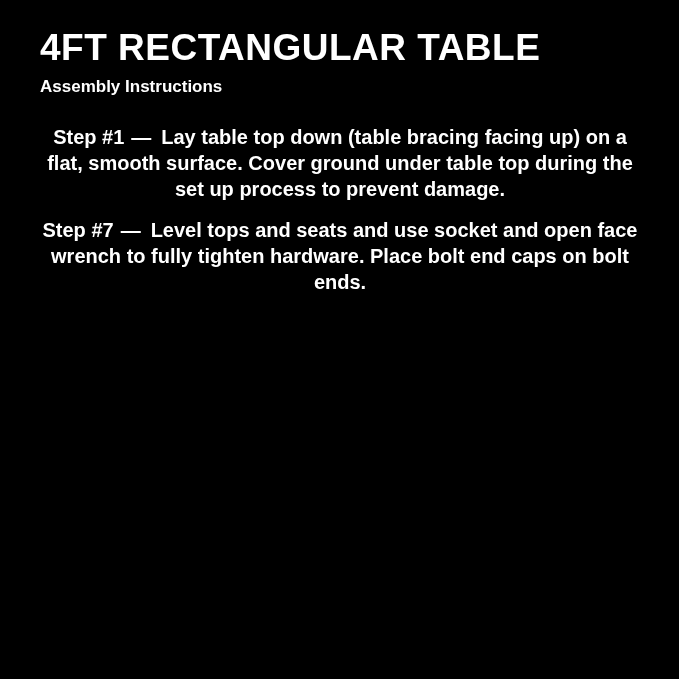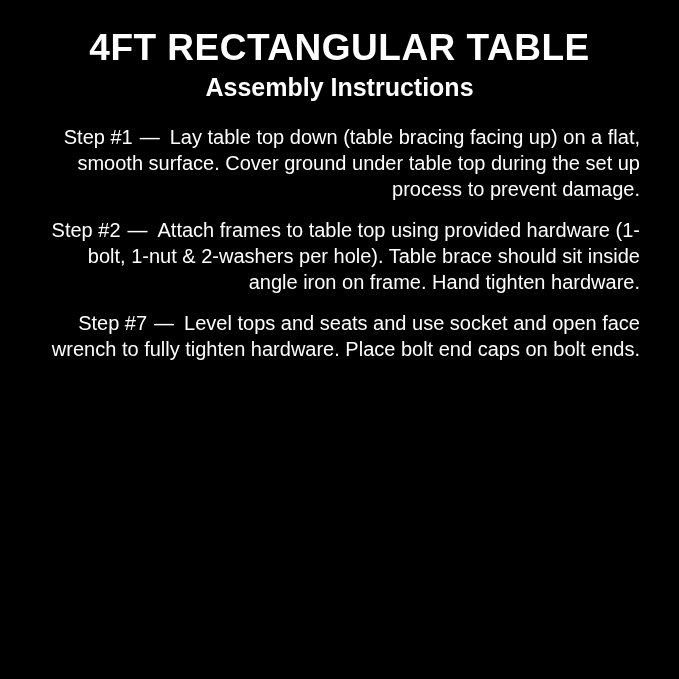--- a/index.html
+++ b/index.html
@@ -14,58 +14,56 @@
     background: #000000;
     color: #ffffff;
     font-family: "Liberation Sans", "DejaVu Sans", sans-serif;
     font-weight: bold;
     box-sizing: border-box;
     padding: 26px 40px 0 40px;
     overflow: hidden;
   }
   .title {
     margin: 0;
-    text-align: center;
+    text-align: left;
     font-size: 37px;
     line-height: 44px;
     letter-spacing: 0.5px;
     font-weight: bold;
   }
   .subtitle {
     margin: 2px 0 0 0;
-    text-align: center;
-    font-size: 25px;
+    font-size: 17px;
     line-height: 30px;
     font-weight: bold;
   }
   .steps {
     margin-top: 22px;
     width: 600px;
   }
   .step {
     margin: 0 0 15px 0;
     font-size: 20px;
     line-height: 26px;
-    font-weight: normal;
-    text-align: right;
+    font-weight: bold;
+    text-align: center;
   }
   .step .sep {
     display: inline-block;
     margin: 0 10px 0 7px;
   }
 </style>
 </head>
 <body>
 
 <div class="sheet">
   <h1 class="title">4FT RECTANGULAR TABLE</h1>
   <h2 class="subtitle">Assembly Instructions</h2>
 
   <div class="steps">
     <p class="step"><span>Step #1</span><span class="sep">—</span><span>Lay table top down (table bracing facing up) on a flat, smooth surface. Cover ground under table top during the set up process to prevent damage.</span></p>
 
-    <p class="step"><span>Step #2</span><span class="sep">—</span><span>Attach frames to table top using provided hardware (1-bolt, 1-nut &amp; 2-washers per hole). Table brace should sit inside angle iron on frame. Hand tighten hardware.</span></p>
 
 
 
     <p class="step"><span>Step #7</span><span class="sep">—</span><span>Level tops and seats and use socket and open face wrench to fully tighten hardware. Place bolt end caps on bolt ends.</span></p>
   </div>
 </div>
 
 </body></html>

